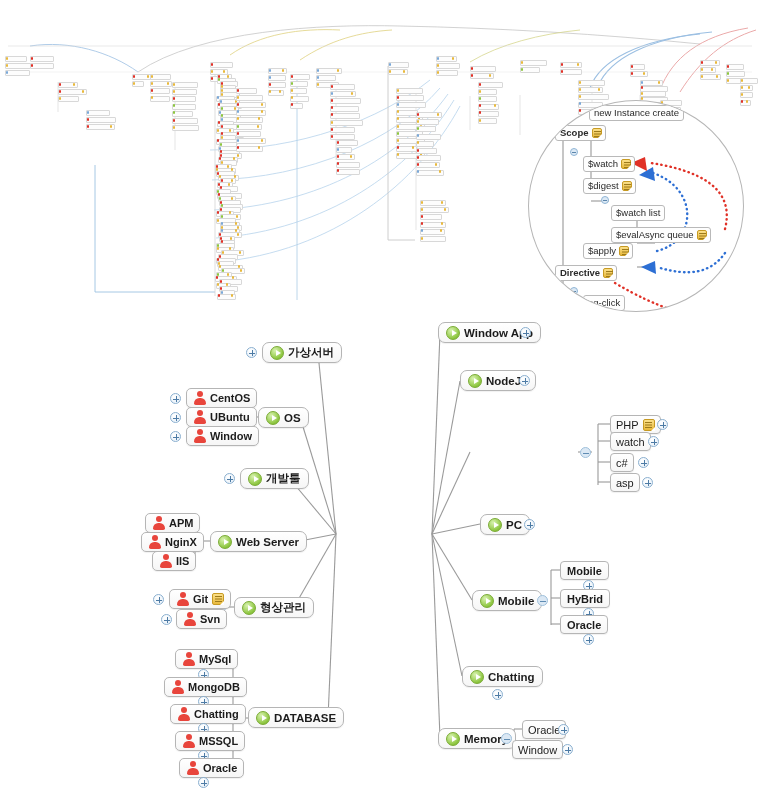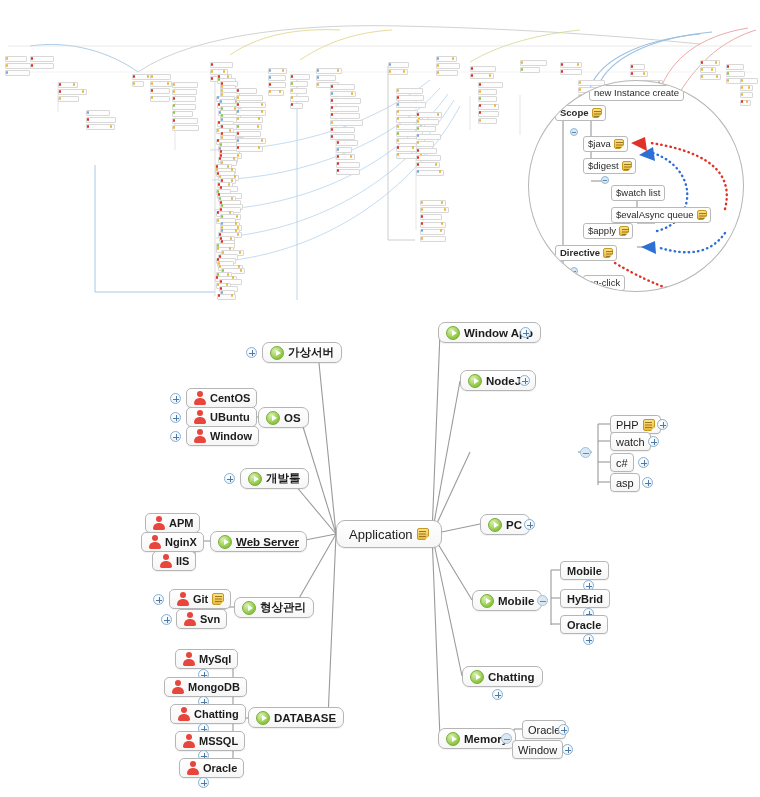--- a/index.html
+++ b/index.html
@@ -7,21 +7,21 @@
        font-family:"Liberation Sans","DejaVu Sans",sans-serif;}
 
   
   #topmap{position:absolute;left:0;top:0;width:760px;height:300px;overflow:hidden;}
   #topmap svg{position:absolute;left:0;top:0;}
   .tiny-node{position:absolute;height:4px;background:#fdfdfd;border:1px solid #d8d8d8;
              border-radius:1px;}
   .tiny-dot{position:absolute;width:2px;height:3px;border-radius:1px;}
 
   
-  #inset{position:absolute;left:528px;top:80px;width:216px;height:212px;}
+  #inset{position:absolute;left:528px;top:100px;width:216px;height:212px;}
   #inset .clip{position:absolute;left:0;top:0;width:216px;height:212px;
                border-radius:50%;overflow:hidden;background:#fff;
                border:1px solid #b6b6b6;box-sizing:border-box;}
   #inset svg.lines{position:absolute;left:0;top:0;}
   .ibox{position:absolute;background:#fefefe;border:1px solid #b9b9b9;border-radius:3px;
         font-size:9.5px;color:#2a2a2a;padding:1px 4px;white-space:nowrap;
         box-sizing:border-box;line-height:12px;}
   .ibox.bold{font-weight:bold;}
   .ibox .nt{display:inline-block;width:9px;height:10px;vertical-align:-2px;margin-left:3px;}
   .icollapse{position:absolute;width:8px;height:8px;border-radius:50%;
@@ -682,21 +682,21 @@
     </svg>
 
     <div class="ibox" style="left:60px;top:4px;">new Instance create</div>
 
     <div class="ibox bold" style="left:26px;top:24px;">
       <span>Scope</span><span class="nt"><span class="note" style="display:inline-block;width:10px;height:10px;"></span></span>
     </div>
     <div class="icollapse" style="left:41px;top:47px;"></div>
 
     <div class="ibox" style="left:54px;top:55px;">
-      <span>$java</span><span class="nt"><span class="note" style="display:inline-block;width:10px;height:10px;"></span></span>
+      <span>$watch</span><span class="nt"><span class="note" style="display:inline-block;width:10px;height:10px;"></span></span>
     </div>
 
     <div class="ibox" style="left:54px;top:77px;">
       <span>$digest</span><span class="nt"><span class="note" style="display:inline-block;width:10px;height:10px;"></span></span>
     </div>
     <div class="icollapse" style="left:72px;top:95px;"></div>
 
     <div class="ibox" style="left:82px;top:104px;">$watch list</div>
 
     <div class="ibox" style="left:82px;top:126px;">
@@ -773,24 +773,20 @@
       <path d="M248,418 L238,418"></path>
       <path d="M233,359 L233,468"></path>
       <path d="M233,359 L224,359"></path>
       <path d="M233,387 L224,387"></path>
       <path d="M233,414 L224,414"></path>
       <path d="M233,441 L224,441"></path>
       <path d="M233,468 L224,468"></path>
     </g>
   </svg>
 
-  <div class="node root" style="left:336px;top:220px;">
-    <span>Application</span>
-    <span class="note"></span>
-  </div>
 
   <div class="node lvl1" style="left:438px;top:22px;">
     <span class="play"></span>
     <span>Window App</span>
   </div>
   <div class="exp" style="left:520px;top:27px;"></div>
 
   <div class="node lvl1" style="left:460px;top:70px;">
     <span class="play"></span>
     <span>NodeJs</span>
@@ -882,21 +878,21 @@
     <span>Window</span>
   </div>
   <div class="exp" style="left:170px;top:131px;"></div>
 
   <div class="node lvl1" style="left:240px;top:168px;">
     <span class="play"></span>
     <span>개발툴</span>
   </div>
   <div class="exp" style="left:224px;top:173px;"></div>
 
-  <div class="node lvl1" style="left:210px;top:231px;text-decoration:underline;">
+  <div class="node lvl1" style="left:210px;top:231px;">
     <span class="play"></span>
     <span>Web Server</span>
   </div>
   <div class="exp minus" style="left:191px;top:236px;"></div>
 
   <div class="node person" style="left:145px;top:213px;">
     <span class="person-ico"></span>
     <span>APM</span>
   </div>
   <div class="node person" style="left:141px;top:232px;">

